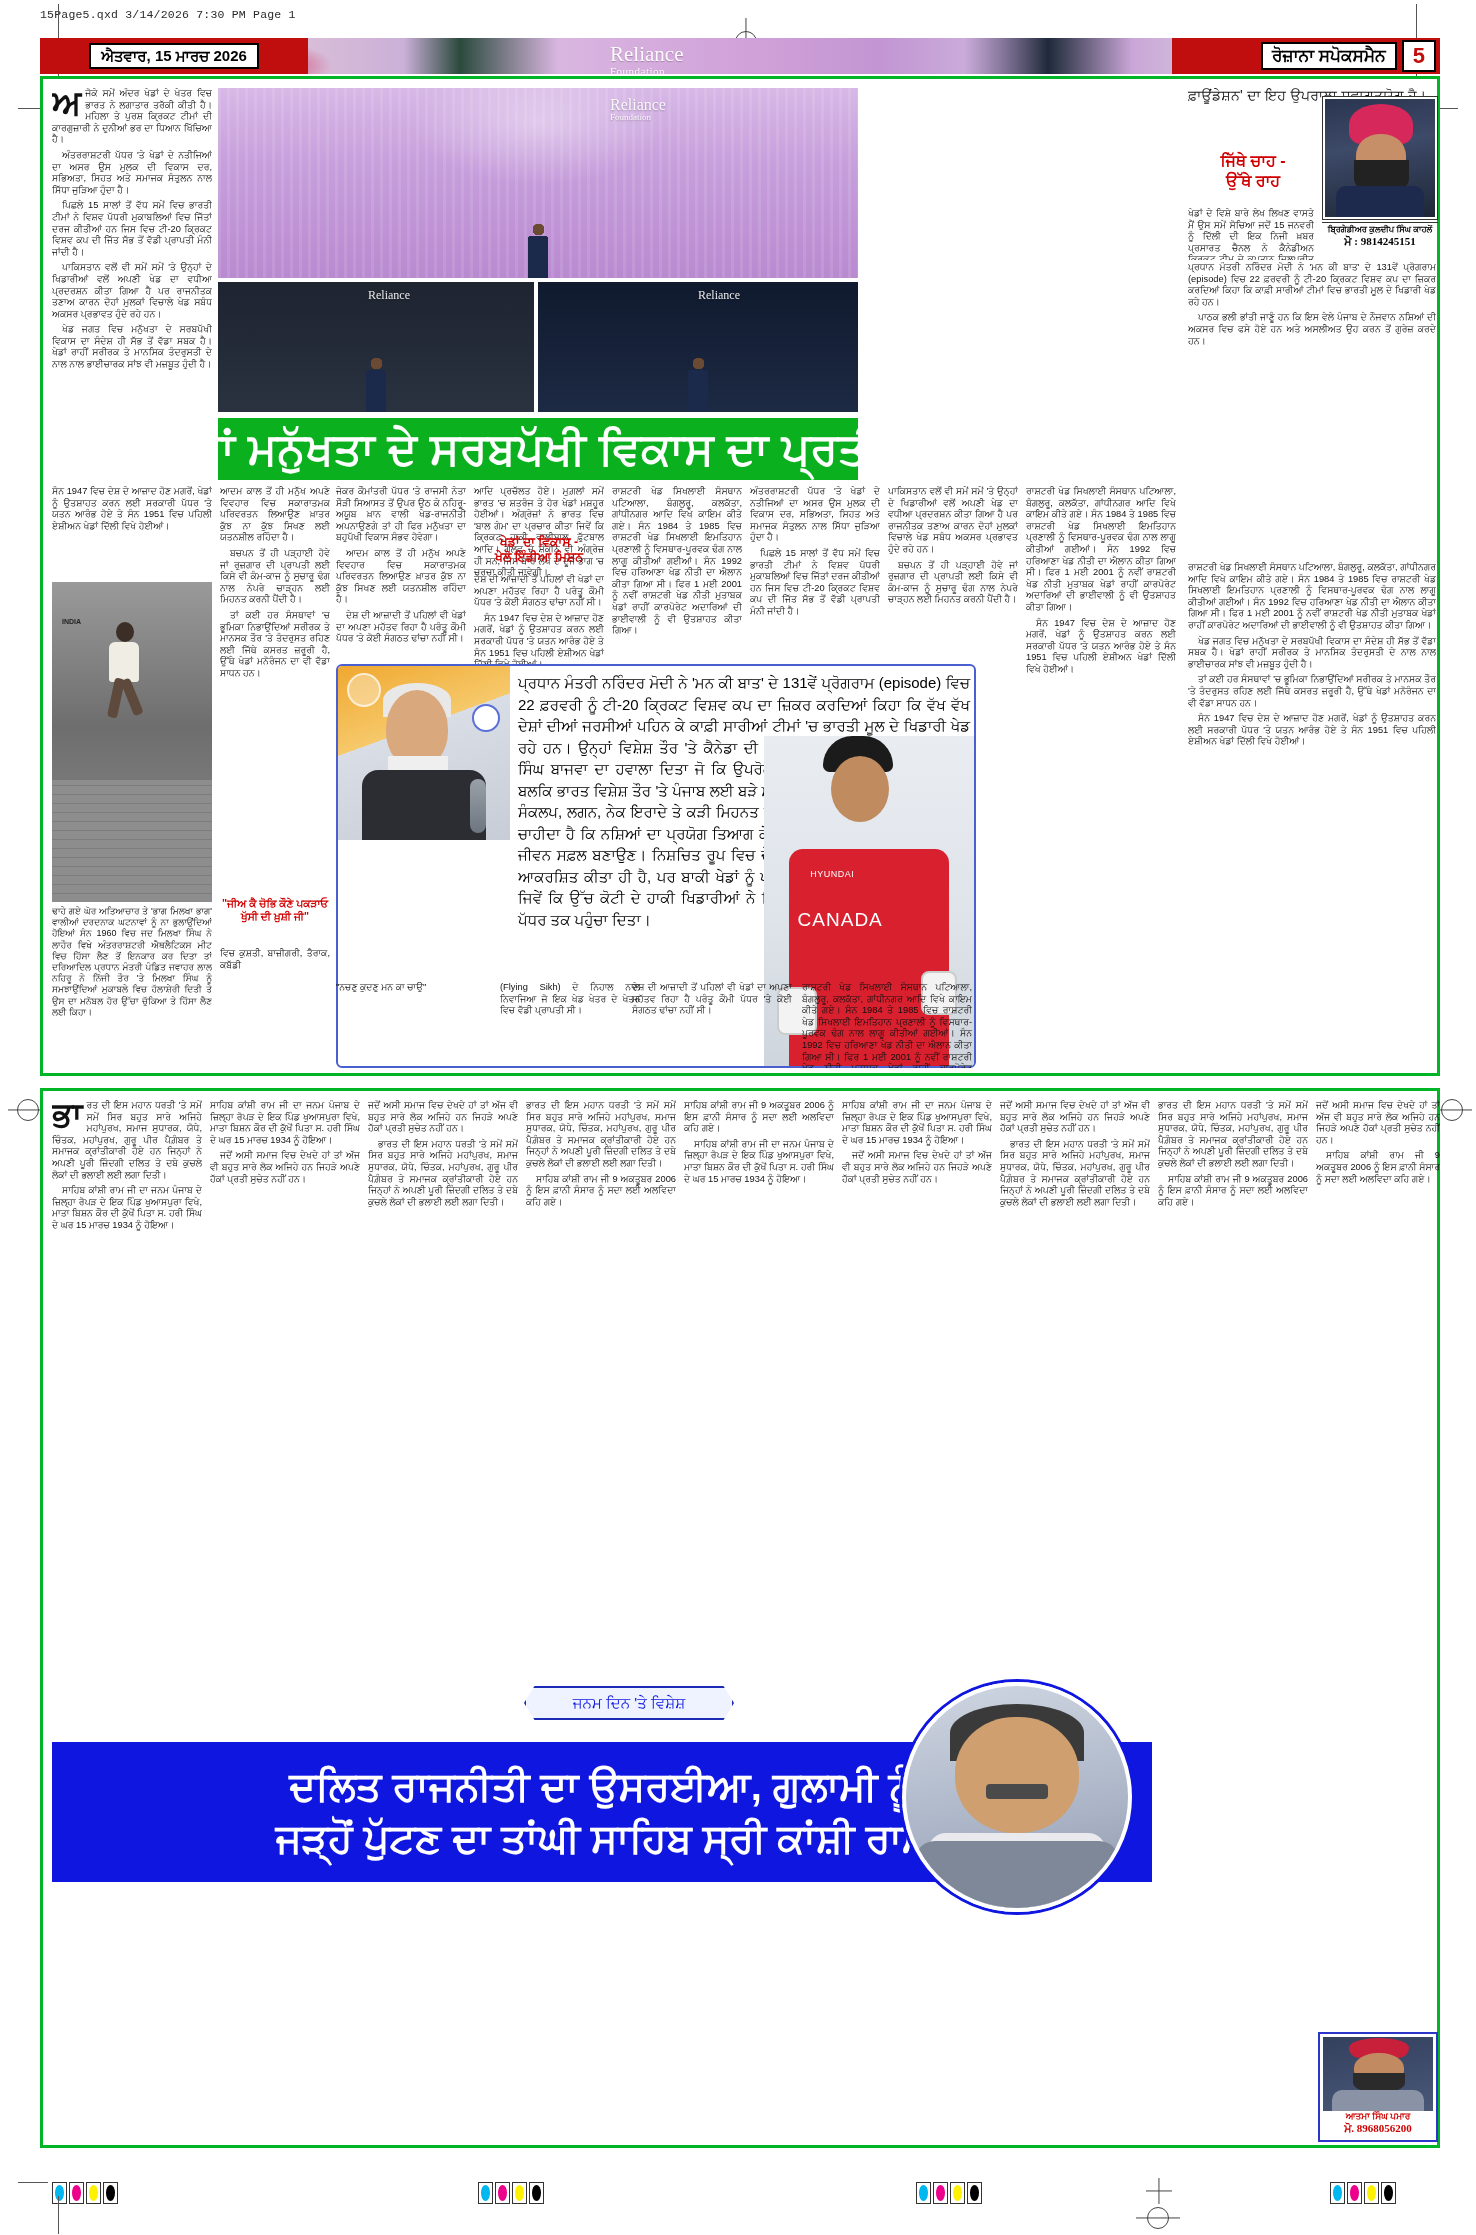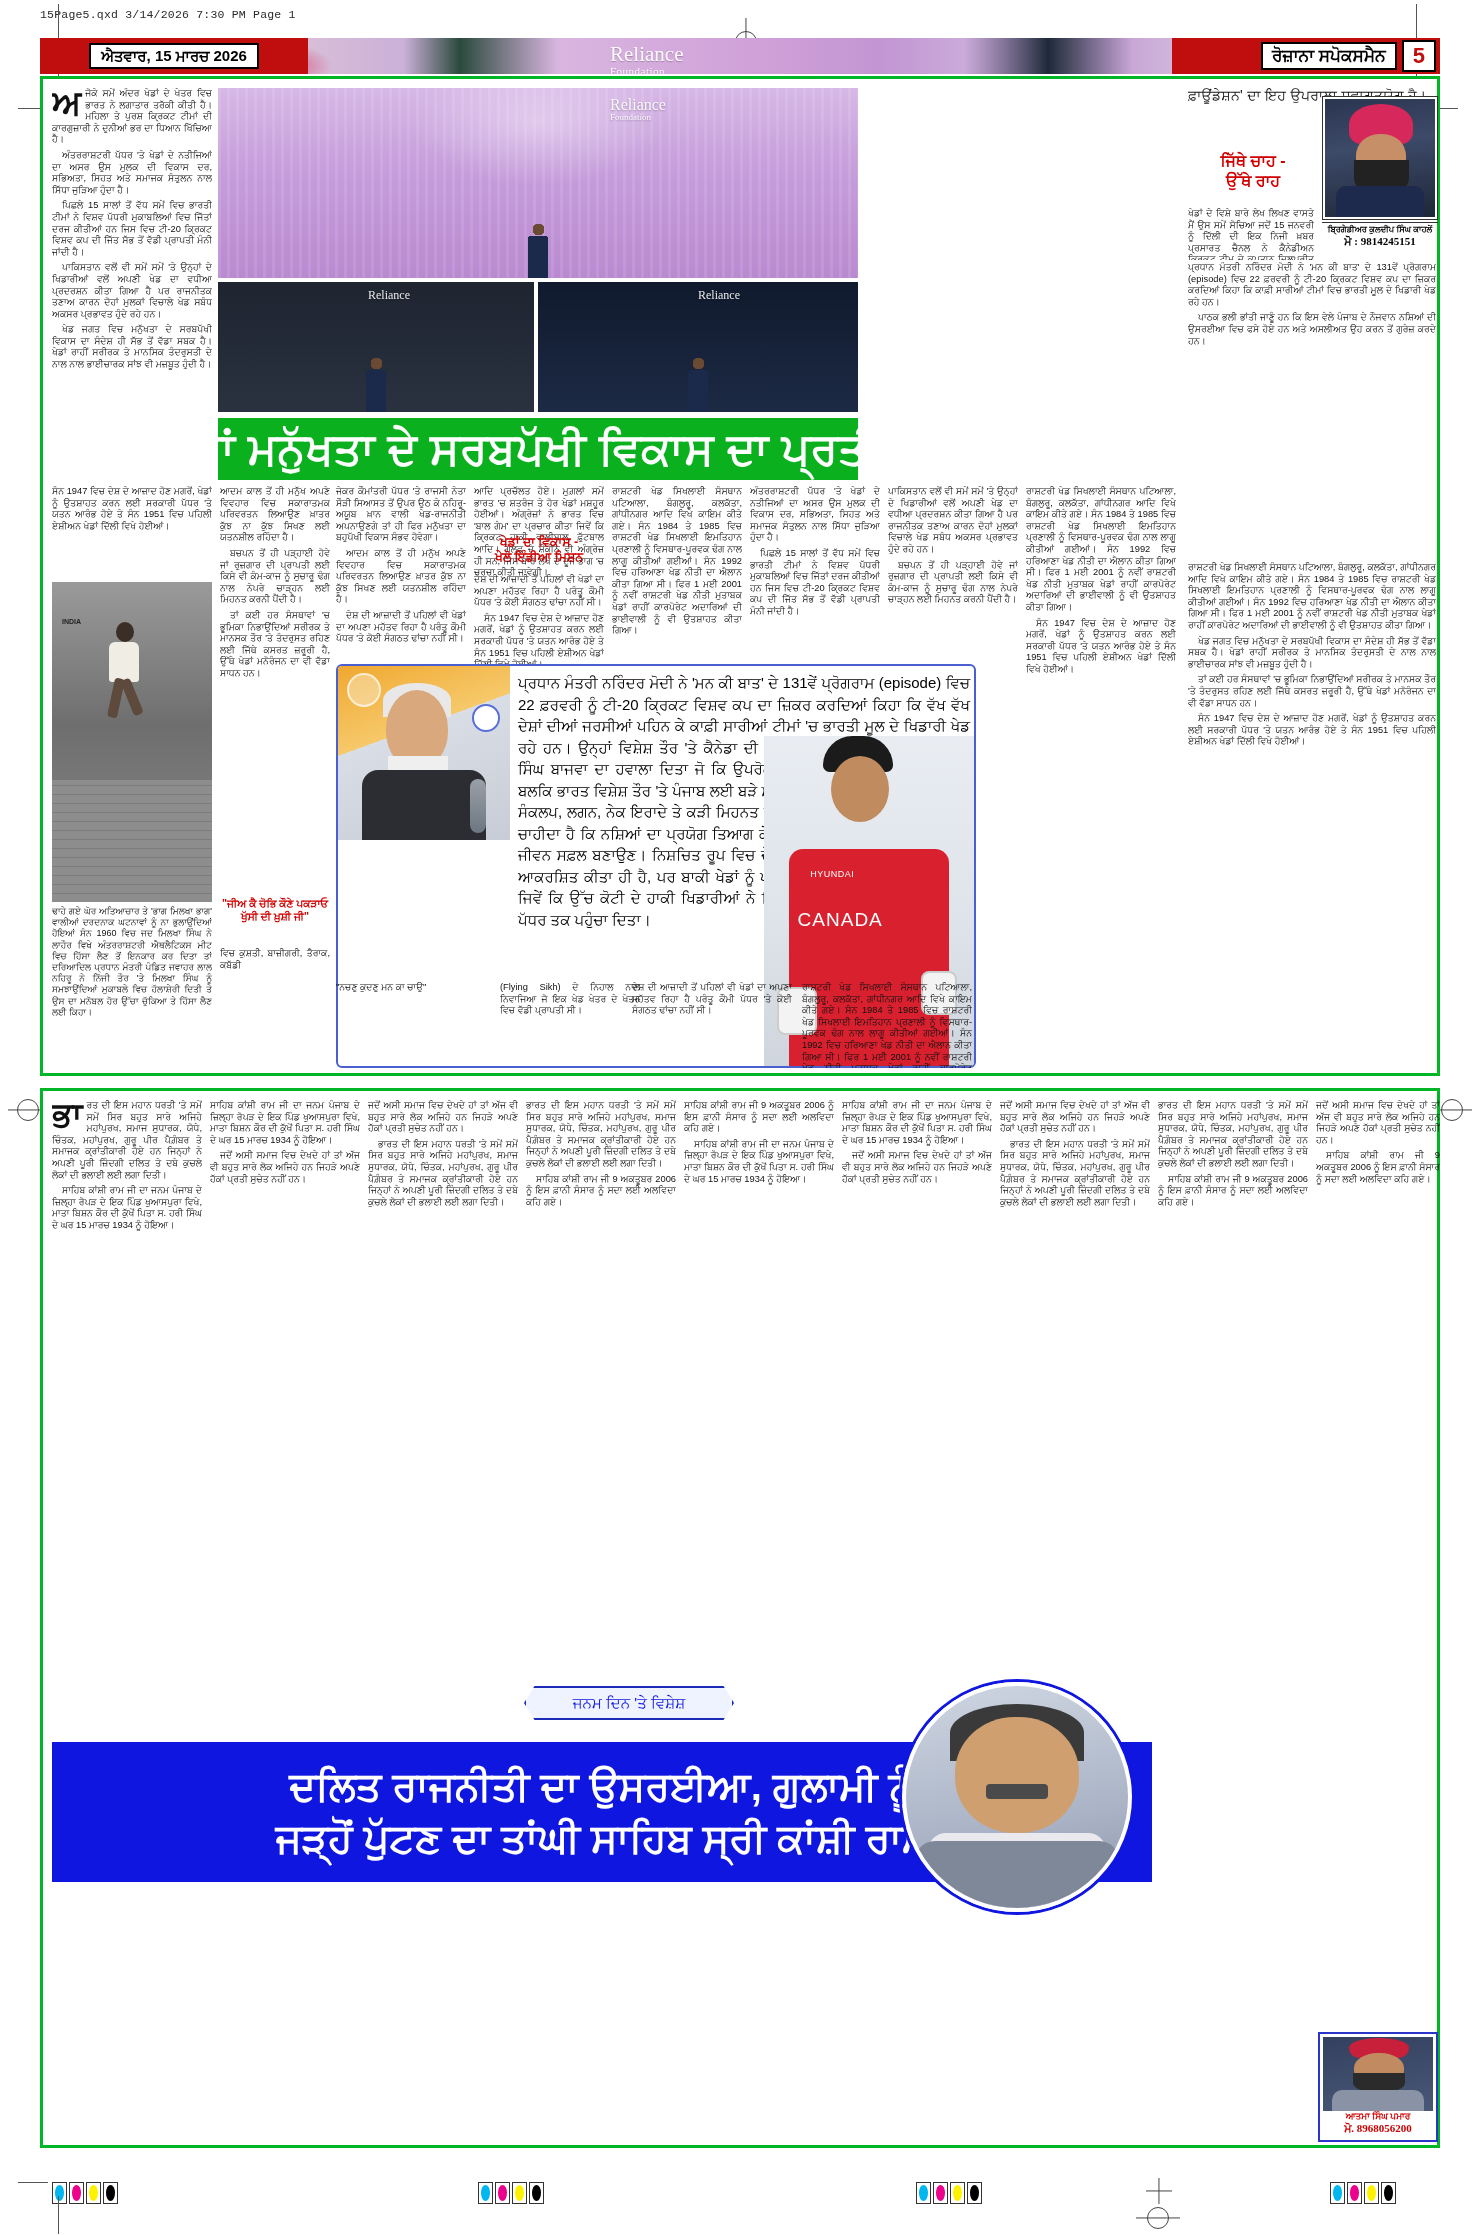--- a/index.html
+++ b/index.html
@@ -511,21 +511,21 @@
         </div>
       </div>
       <div class="side-cap" style="position:absolute;left:1276px;top:140px;width:116px;">ਬ੍ਰਿਗੇਡੀਅਰ ਕੁਲਦੀਪ ਸਿੰਘ ਕਾਹਲੋਂ</div>
       <div class="side-mob" style="position:absolute;left:1276px;top:153px;width:116px;">ਮੋ : 9814245151</div>
 
       <div class="col" style="left:1142px;top:126px;width:126px;height:52px;font-size:9.3px;">
         <p>ਖੇਡਾਂ ਦੇ ਵਿਸ਼ੇ ਬਾਰੇ ਲੇਖ ਲਿਖਣ ਵਾਸਤੇ ਮੈਂ ਉਸ ਸਮੇਂ ਸੋਚਿਆ ਜਦੋਂ 15 ਜਨਵਰੀ ਨੂੰ ਦਿੱਲੀ ਦੀ ਇਕ ਨਿਜੀ ਖ਼ਬਰ ਪ੍ਰਸਾਰਤ ਚੈਨਲ ਨੇ ਕੈਨੇਡੀਅਨ ਕ੍ਰਿਕਟ ਟੀਮ ਦੇ ਕਪਤਾਨ ਦਿਲਪ੍ਰੀਤ ਸਿੰਘ ਬਾਜਵਾ ਦੀ ਇੰਟਰਵਿਊ ਕੀਤੀ।</p>
       </div>
       <div class="col" style="left:1142px;top:180px;width:248px;height:300px;">
         <p>ਪ੍ਰਧਾਨ ਮੰਤਰੀ ਨਰਿੰਦਰ ਮੋਦੀ ਨੇ 'ਮਨ ਕੀ ਬਾਤ' ਦੇ 131ਵੇਂ ਪ੍ਰੋਗਰਾਮ (episode) ਵਿਚ 22 ਫ਼ਰਵਰੀ ਨੂੰ ਟੀ-20 ਕ੍ਰਿਕਟ ਵਿਸ਼ਵ ਕਪ ਦਾ ਜ਼ਿਕਰ ਕਰਦਿਆਂ ਕਿਹਾ ਕਿ ਕਾਫ਼ੀ ਸਾਰੀਆਂ ਟੀਮਾਂ ਵਿਚ ਭਾਰਤੀ ਮੂਲ ਦੇ ਖਿਡਾਰੀ ਖੇਡ ਰਹੇ ਹਨ।</p>
-        <p>ਪਾਠਕ ਭਲੀ ਭਾਂਤੀ ਜਾਣੂੰ ਹਨ ਕਿ ਇਸ ਵੇਲੇ ਪੰਜਾਬ ਦੇ ਨੌਜਵਾਨ ਨਸ਼ਿਆਂ ਦੀ ਉਸਰਈਆ ਵਿਚ ਫਸੇ ਹੋਏ ਹਨ ਅਤੇ ਅਸਲੀਅਤ ਉਹ ਕਰਨ ਤੋਂ ਗੁਰੇਜ਼ ਕਰਦੇ ਹਨ।</p>
+        <p>ਪਾਠਕ ਭਲੀ ਭਾਂਤੀ ਜਾਣੂੰ ਹਨ ਕਿ ਇਸ ਵੇਲੇ ਪੰਜਾਬ ਦੇ ਨੌਜਵਾਨ ਨਸ਼ਿਆਂ ਦੀ ਅਕਸਰ ਵਿਚ ਫਸੇ ਹੋਏ ਹਨ ਅਤੇ ਅਸਲੀਅਤ ਉਹ ਕਰਨ ਤੋਂ ਗੁਰੇਜ਼ ਕਰਦੇ ਹਨ।</p>
       </div>
       <div class="col" style="left:1142px;top:480px;width:248px;height:505px;">
         <p>ਰਾਸ਼ਟਰੀ ਖੇਡ ਸਿਖਲਾਈ ਸੰਸਥਾਨ ਪਟਿਆਲਾ, ਬੰਗਲੁਰੂ, ਕਲਕੱਤਾ, ਗਾਂਧੀਨਗਰ ਆਦਿ ਵਿਖੇ ਕਾਇਮ ਕੀਤੇ ਗਏ। ਸੰਨ 1984 ਤੇ 1985 ਵਿਚ ਰਾਸ਼ਟਰੀ ਖੇਡ ਸਿਖਲਾਈ ਇਮਤਿਹਾਨ ਪ੍ਰਣਾਲੀ ਨੂੰ ਵਿਸਥਾਰ-ਪੂਰਵਕ ਢੰਗ ਨਾਲ ਲਾਗੂ ਕੀਤੀਆਂ ਗਈਆਂ। ਸੰਨ 1992 ਵਿਚ ਹਰਿਆਣਾ ਖੇਡ ਨੀਤੀ ਦਾ ਐਲਾਨ ਕੀਤਾ ਗਿਆ ਸੀ। ਫਿਰ 1 ਮਈ 2001 ਨੂੰ ਨਵੀਂ ਰਾਸ਼ਟਰੀ ਖੇਡ ਨੀਤੀ ਮੁਤਾਬਕ ਖੇਡਾਂ ਰਾਹੀਂ ਕਾਰਪੋਰੇਟ ਅਦਾਰਿਆਂ ਦੀ ਭਾਈਵਾਲੀ ਨੂੰ ਵੀ ਉਤਸ਼ਾਹਤ ਕੀਤਾ ਗਿਆ।</p>
         <p>ਖੇਡ ਜਗਤ ਵਿਚ ਮਨੁੱਖਤਾ ਦੇ ਸਰਬਪੱਖੀ ਵਿਕਾਸ ਦਾ ਸੰਦੇਸ਼ ਹੀ ਸੱਭ ਤੋਂ ਵੱਡਾ ਸਬਕ ਹੈ। ਖੇਡਾਂ ਰਾਹੀਂ ਸਰੀਰਕ ਤੇ ਮਾਨਸਿਕ ਤੰਦਰੁਸਤੀ ਦੇ ਨਾਲ ਨਾਲ ਭਾਈਚਾਰਕ ਸਾਂਝ ਵੀ ਮਜ਼ਬੂਤ ਹੁੰਦੀ ਹੈ।</p>
         <p>ਤਾਂ ਕਈ ਹਰ ਸੰਸਥਾਵਾਂ 'ਚ ਭੂਮਿਕਾ ਨਿਭਾਉਂਦਿਆਂ ਸਰੀਰਕ ਤੇ ਮਾਨਸਕ ਤੌਰ 'ਤੇ ਤੰਦਰੁਸਤ ਰਹਿਣ ਲਈ ਜਿੱਥੇ ਕਸਰਤ ਜ਼ਰੂਰੀ ਹੈ, ਉੱਥੇ ਖੇਡਾਂ ਮਨੋਰੰਜਨ ਦਾ ਵੀ ਵੱਡਾ ਸਾਧਨ ਹਨ।</p>
         <p>ਸੰਨ 1947 ਵਿਚ ਦੇਸ਼ ਦੇ ਆਜ਼ਾਦ ਹੋਣ ਮਗਰੋਂ, ਖੇਡਾਂ ਨੂੰ ਉਤਸ਼ਾਹਤ ਕਰਨ ਲਈ ਸਰਕਾਰੀ ਪੱਧਰ 'ਤੇ ਯਤਨ ਆਰੰਭ ਹੋਏ ਤੇ ਸੰਨ 1951 ਵਿਚ ਪਹਿਲੀ ਏਸ਼ੀਅਨ ਖੇਡਾਂ ਦਿੱਲੀ ਵਿਖੇ ਹੋਈਆਂ।</p>
       </div>
 
       <div class="col" style="left:6px;top:404px;width:160px;height:120px;">
         <p>ਸੰਨ 1947 ਵਿਚ ਦੇਸ਼ ਦੇ ਆਜ਼ਾਦ ਹੋਣ ਮਗਰੋਂ, ਖੇਡਾਂ ਨੂੰ ਉਤਸ਼ਾਹਤ ਕਰਨ ਲਈ ਸਰਕਾਰੀ ਪੱਧਰ 'ਤੇ ਯਤਨ ਆਰੰਭ ਹੋਏ ਤੇ ਸੰਨ 1951 ਵਿਚ ਪਹਿਲੀ ਏਸ਼ੀਅਨ ਖੇਡਾਂ ਦਿੱਲੀ ਵਿਖੇ ਹੋਈਆਂ।</p>

